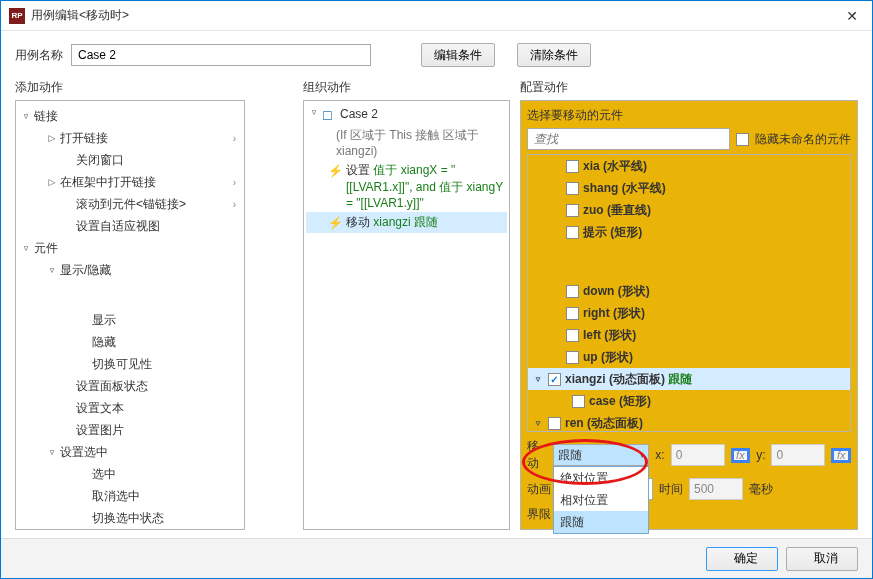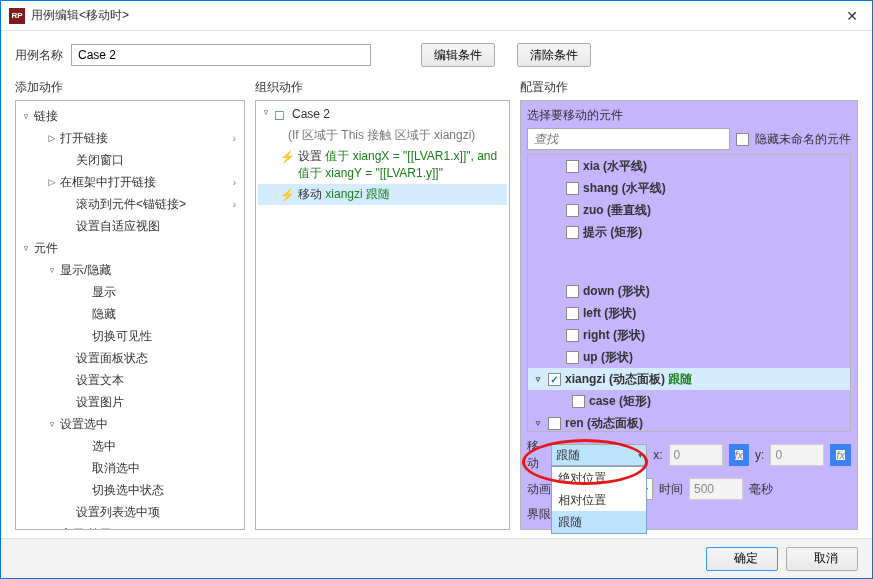--- a/index.html
+++ b/index.html
@@ -10,56 +10,56 @@
   .titlebar-text { flex: 1; font-size: 12px; }
   .titlebar-close { width: 40px; height: 30px; display: flex; align-items: center; justify-content: center; font-size: 14px; cursor: pointer; }
   .top-row { display: flex; align-items: center; gap: 8px; padding: 12px 14px; }
   .label { white-space: nowrap; }
   .input { height: 22px; border: 1px solid #a9a9a9; padding: 0 6px; font-size: 12px; background: #fff; }
   .casename-input { width: 300px; }
   .btn-small { height: 24px; padding: 0 12px; border: 1px solid #adadad; background: linear-gradient(#f5f5f5,#e9e9e9); cursor: pointer; font-size: 12px; border-radius: 2px; margin-left: 14px; }
   .columns { flex: 1; display: flex; padding: 0 14px 8px 14px; gap: 10px; min-height: 0; }
   .column { display: flex; flex-direction: column; min-height: 0; }
   .col1 { width: 230px; }
-  .col2 { flex: 1; }
+  .col2 { flex: 1; margin-left: 48px; }
   .col3 { width: 338px; }
   .col-title { font-size: 12px; margin-bottom: 4px; }
   .panel { flex: 1; border: 1px solid #b5b5b5; background: #fff; overflow-y: auto; }
   
   .tree { padding: 4px 2px; }
   .tree-row { display: flex; align-items: center; height: 22px; padding-right: 6px; cursor: default; }
   .arrow { width: 12px; text-align: center; color: #555; font-size: 9px; margin-right: 2px; cursor: pointer; }
   .tree-text { white-space: nowrap; }
   .row-chevron { color: #888; font-size: 10px; margin-left: auto; }
   
   .mid-tree { padding: 4px 2px; }
   .mid-row { display: flex; align-items: flex-start; padding: 2px 4px; }
   .mid-icon { width: 14px; height: 14px; margin-right: 4px; margin-top: 2px; flex-shrink: 0; }
   .mid-text { font-size: 12px; }
   .mid-cond { color: #777; font-size: 12px; }
   .mid-row.sel { background: #d4ecff; }
   .green { color: #1a7f1a; }
   
-  .right-panel { flex: 1; border: 1px solid #b5b5b5; background: #c4b5fd; display: flex; flex-direction: column; padding: 6px; min-height: 0; }
+  .right-panel { flex: 1; border: 1px solid #b5b5b5; background: #eab308; display: flex; flex-direction: column; padding: 6px; min-height: 0; }
   .right-sub { font-size: 12px; margin-bottom: 4px; }
   .search-row { display: flex; gap: 6px; margin-bottom: 4px; align-items: center; }
   .search-input { flex: 1; height: 22px; border: 1px solid #a9a9a9; padding: 0 6px; font-style: italic; color: #888; font-size: 12px; }
   .checkbox { width: 13px; height: 13px; border: 1px solid #888; background: #fff; display: inline-flex; align-items: center; justify-content: center; font-size: 10px; color: #0078d7; }
   .widgetlist { flex: 1; border: 1px solid #b5b5b5; overflow-y: auto; margin-bottom: 6px; }
   .wl-row { display: flex; align-items: center; height: 22px; padding: 0 2px; font-weight: bold; }
   .wl-row.sel { background: #d4ecff; }
   .wl-arrow { width: 12px; text-align: center; color: #555; font-size: 9px; cursor: pointer; }
   .wl-cb { margin: 0 4px; }
   .wl-text { font-size: 12px; }
   .bottom-form { display: flex; flex-direction: column; gap: 6px; }
   .form-row { display: flex; align-items: center; gap: 6px; position: relative; }
   .select { height: 22px; border: 1px solid #a9a9a9; background: #fff; display: flex; align-items: center; padding: 0 4px; cursor: pointer; }
   .select-arrow { margin-left: auto; font-size: 8px; color: #555; }
   .xy-input { width: 54px; height: 22px; border: 1px solid #ccc; background: #f3f3f3; padding: 0 4px; color: #888; font-size: 12px; }
-  .fx { width: 22px; height: 22px; border: 6px solid #3b82f6; background: #f5f5f5; display: flex; align-items: center; justify-content: center; font-size: 11px; color: #888; font-style: italic; cursor: pointer; }
+  .fx { width: 22px; height: 15px; border: 3px solid #3b82f6; background: #f5f5f5; display: flex; align-items: center; justify-content: center; font-size: 11px; color: #888; font-style: italic; cursor: pointer; }
   .dropdown-open { position: absolute; top: 22px; left: 0; width: 96px; border: 1px solid #7aa7d3; background: #fff; z-index: 10; }
   .dropdown-open .opt { height: 22px; display: flex; align-items: center; padding: 0 6px; font-size: 12px; cursor: pointer; }
   .dropdown-open .opt.hl { background: #bde3ff; }
   .footer { height: 40px; border-top: 1px solid #ddd; display: flex; align-items: center; justify-content: flex-end; padding: 0 14px; gap: 8px; background: #f3f3f3; }
   .btn-main { width: 72px; height: 24px; border: 1px solid #adadad; background: linear-gradient(#f5f5f5,#e9e9e9); cursor: pointer; font-size: 12px; border-radius: 2px; padding-left: 8px; }
   .btn-main.primary { border: 1px solid #3399ff; }
   .red-oval { position: absolute; border: 3px solid #e61717; border-radius: 50%; width: 126px; height: 46px; left: 521px; top: 438px; pointer-events: none; z-index: 20; }
   .bolt { color: #ffa500; font-weight: bold; }
 </style>
 </head>
@@ -115,21 +115,21 @@
               <span class="tree-text">设置自适应视图</span>
             </div>
             <div class="tree-row" style="padding-left: 2px;">
               <span class="arrow">▿</span>
               <span class="tree-text">元件</span>
             </div>
             <div class="tree-row" style="padding-left: 28px;">
               <span class="arrow">▿</span>
               <span class="tree-text">显示/隐藏</span>
             </div>
-            <div class="tree-row" style="padding-left: 60px;">
+            <div class="tree-row" style="padding-left: 60px; margin-top: 28px;">
               <span class="arrow" style="visibility:hidden">▷</span>
               <span class="tree-text">显示</span>
             </div>
             <div class="tree-row" style="padding-left: 60px;">
               <span class="arrow" style="visibility:hidden">▷</span>
               <span class="tree-text">隐藏</span>
             </div>
             <div class="tree-row" style="padding-left: 60px;">
               <span class="arrow" style="visibility:hidden">▷</span>
               <span class="tree-text">切换可见性</span>
@@ -231,26 +231,26 @@
               <span class="wl-text">提示 (矩形)</span>
             </div>
             <div class="wl-row" style="padding-left: 22px; margin-top: 37px;">
               <span class="wl-arrow" style="visibility:hidden">▿</span>
               <span class="checkbox wl-cb"></span>
               <span class="wl-text">down (形状)</span>
             </div>
             <div class="wl-row" style="padding-left: 22px;">
               <span class="wl-arrow" style="visibility:hidden">▿</span>
               <span class="checkbox wl-cb"></span>
+              <span class="wl-text">right (形状)</span>
+            </div>
+            <div class="wl-row" style="padding-left: 22px;">
+              <span class="wl-arrow" style="visibility:hidden">▿</span>
+              <span class="checkbox wl-cb"></span>
               <span class="wl-text">left (形状)</span>
-            </div>
-            <div class="wl-row" style="padding-left: 22px;">
-              <span class="wl-arrow" style="visibility:hidden">▿</span>
-              <span class="checkbox wl-cb"></span>
-              <span class="wl-text">right (形状)</span>
             </div>
             <div class="wl-row" style="padding-left: 22px;">
               <span class="wl-arrow" style="visibility:hidden">▿</span>
               <span class="checkbox wl-cb"></span>
               <span class="wl-text">up (形状)</span>
             </div>
             <div class="wl-row sel" style="padding-left: 4px;">
               <span class="wl-arrow">▿</span>
               <span class="checkbox wl-cb">✓</span>
               <span class="wl-text">xiangzi (动态面板) <span class="green">跟随</span></span>

